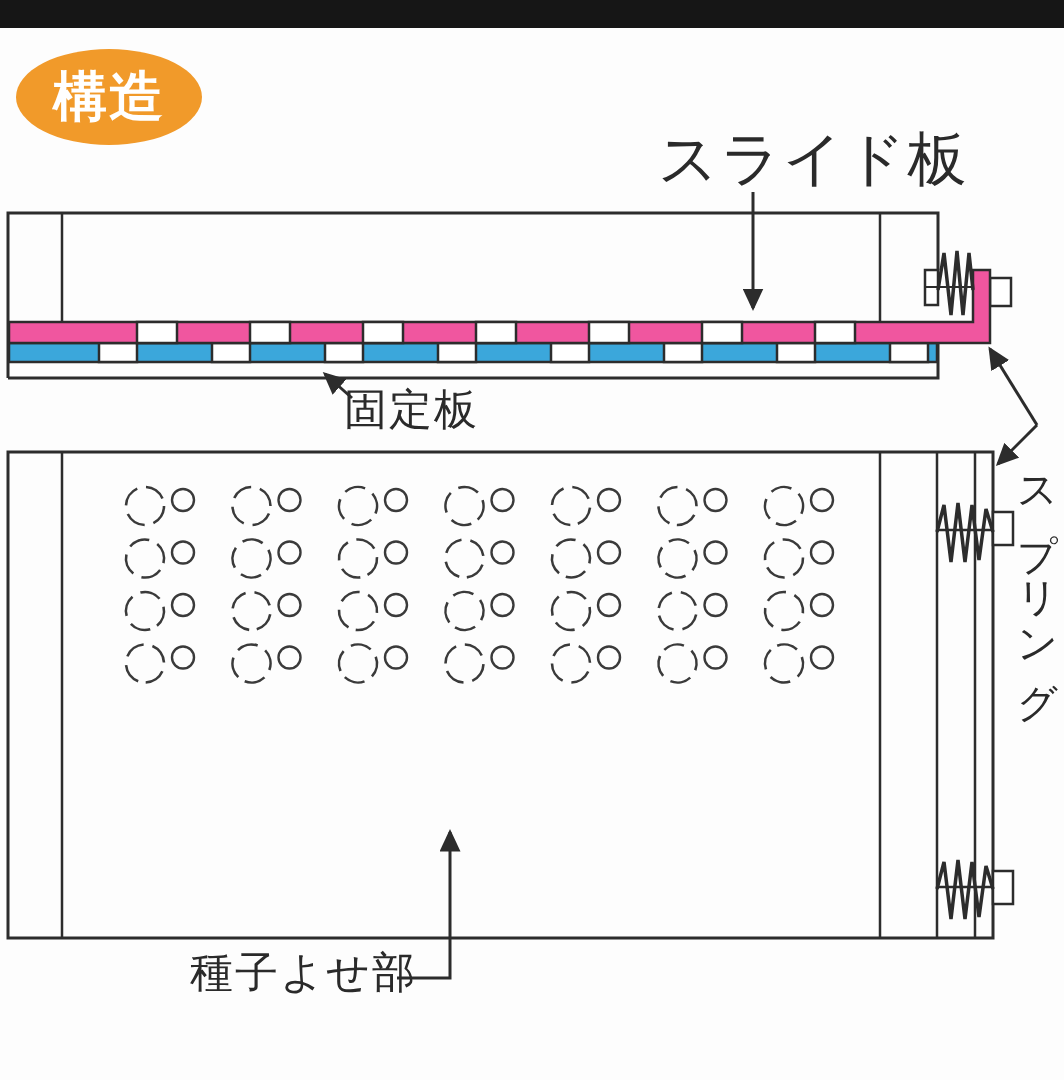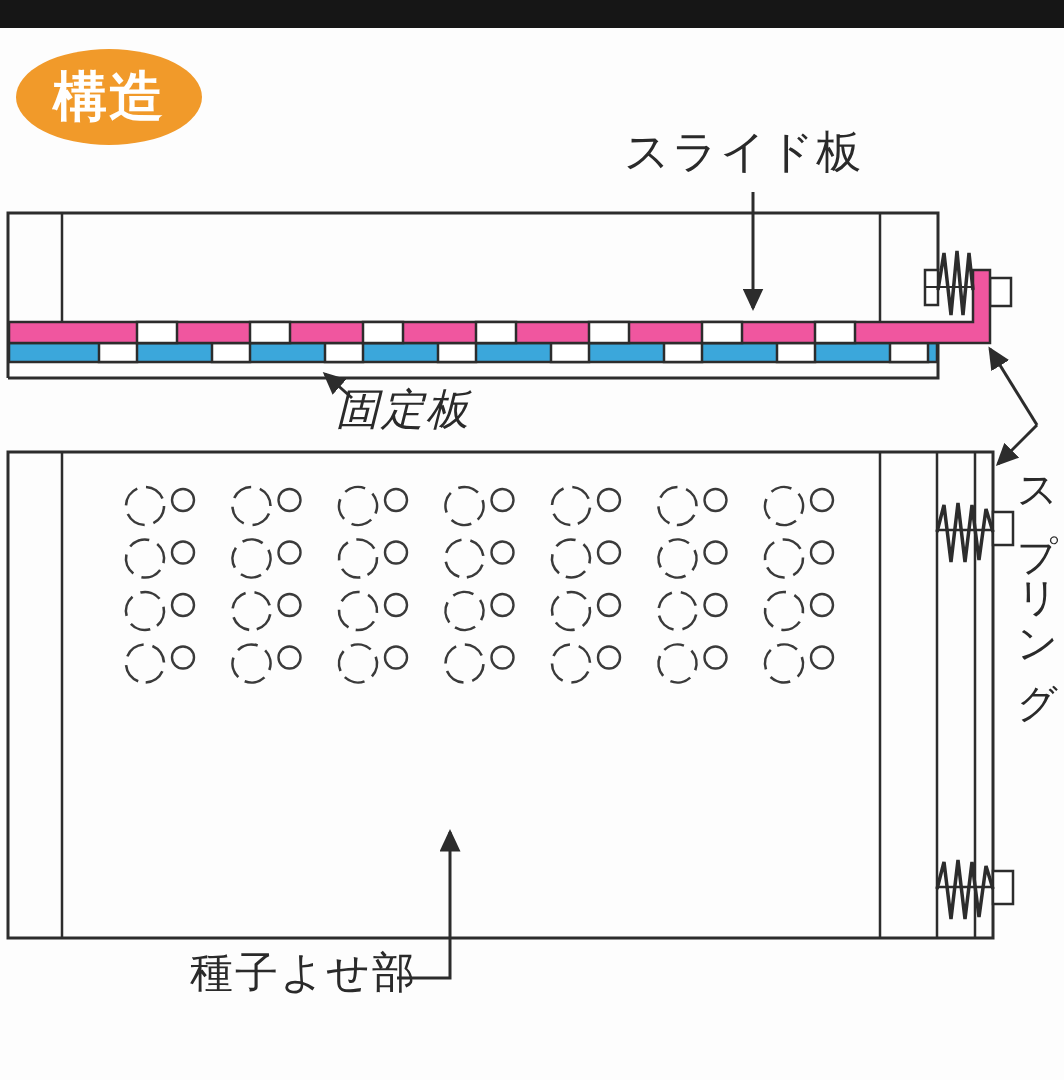--- a/index.html
+++ b/index.html
@@ -21,22 +21,22 @@
     font-size:54px;font-weight:bold;letter-spacing:2px;
   }
   .diagram-label{
     position:absolute;
     font-size:42px;
     color:#2a2a2a;
     letter-spacing:2px;
     white-space:nowrap;
     line-height:1.1;
   }
-  #label-slide{left:624px;top:127px;font-size:45px;text-align:center;}
-  #label-fixed{left:336px;top:386px;font-size:43px;font-style:italic;}
+  #label-slide{left:658px;top:127px;font-size:59px;text-align:center;}
+  #label-fixed{left:344px;top:386px;font-size:43px;}
   #label-seed{left:154px;top:949px;font-size:43px;margin-left:36px;}
   #label-spring{
     left:1016px;top:452px;
     writing-mode:vertical-rl;
     text-orientation:upright;
     font-size:40px;
     letter-spacing:5px;
     height:240px;
   }
   #diagram-svg{position:absolute;left:0;top:0;}

